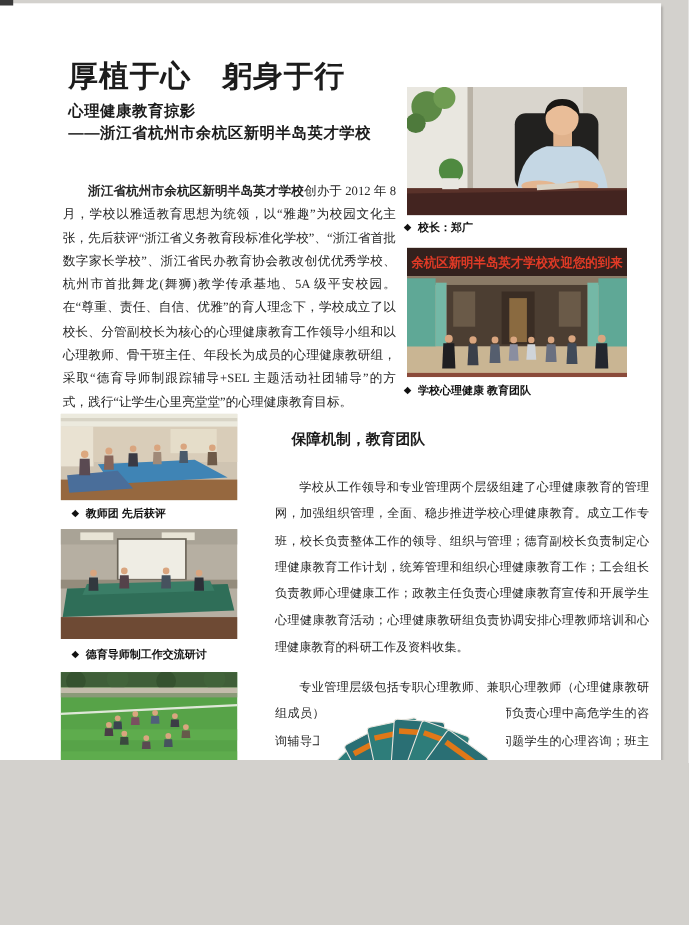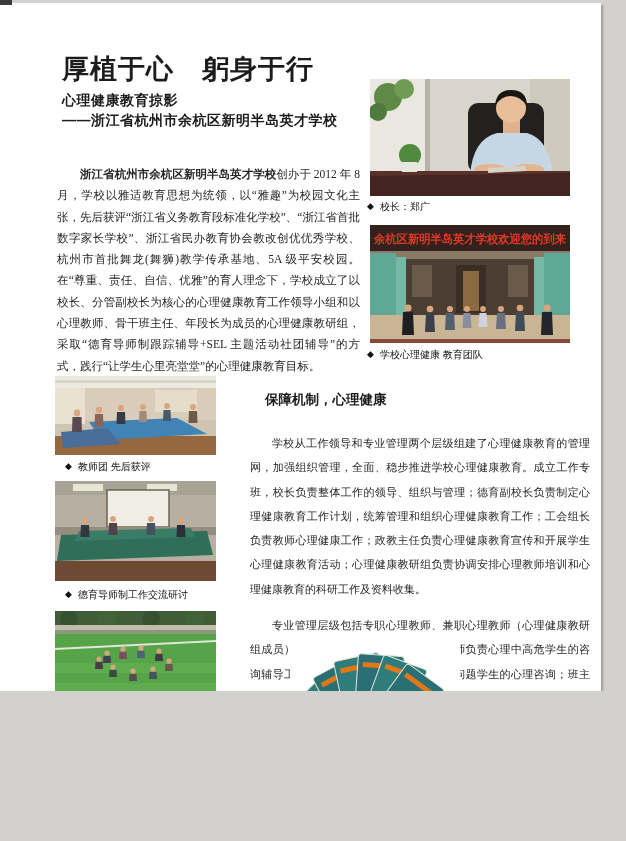--- a/index.html
+++ b/index.html
@@ -40,21 +40,21 @@
   .section-body p{margin:0 0 12px 0;text-indent:2em;}
   .photo{position:absolute;margin:0;overflow:hidden;background:#fff;}
   .photo svg{display:block;}
   #photo-principal{left:370px;top:76px;width:200px;height:117px;}
   #photo-team{left:370px;top:222px;width:200px;height:118px;text-align:center;}
   #photo-classroom{left:55px;top:373px;width:161px;height:79px;}
   #photo-meeting{left:55px;top:478px;width:161px;height:100px;}
   #photo-field{left:55px;top:608px;width:161px;height:90px;}
   #photo-books{left:290px;top:632px;width:170px;height:148px;}
   .caption{
-    position:absolute;font-size:10px;font-weight:normal;color:#111;white-space:nowrap;
+    position:absolute;font-size:10px;font-weight:bold;color:#111;white-space:nowrap;
   }
   .caption .bullet{font-size:9px;margin-right:6px;display:inline-block;transform:translateY(-1px);}
   #cap-principal{left:367px;top:197px;}
   #cap-team{left:367px;top:345px;}
   #cap-classroom{left:65px;top:457px;}
   #cap-meeting{left:65px;top:585px;}
   #cap-field{left:65px;top:702px;margin-left:32px;}
   #cap-books{left:452px;top:760px;}
 </style>
 </head>
@@ -149,21 +149,21 @@
               <circle cx="0" cy="-27" r="3.6" fill="#d9a57f"></circle>
               <path d="M-5 -23 L5 -23 L6 0 L-6 0 Z" fill="#23262e"></path>
             </g>
         </g>
       </svg>
     </figure>
     <div class="caption" id="cap-team">
       <span class="bullet">◆</span><span>学校心理健康 教育团队</span>
     </div>
 
-    <h2 class="section-heading">保障机制，心理健康</h2>
+    <h2 class="section-heading">保障机制，教育团队</h2>
     <div class="section-body">
       <p>学校从工作领导和专业管理两个层级组建了心理健康教育的管理网，加强组织管理，全面、稳步推进学校心理健康教育。成立工作专班，校长负责整体工作的领导、组织与管理；德育副校长负责制定心理健康教育工作计划，统筹管理和组织心理健康教育工作；工会组长负责教师心理健康工作；政教主任负责心理健康教育宣传和开展学生心理健康教育活动；心理健康教研组负责协调安排心理教师培训和心理健康教育的科研工作及资料收集。</p>
       <p>专业管理层级包括专职心理教师、兼职心理教师（心理健康教研组成员）和班主任三个层级。专职心理教师负责心理中高危学生的咨询辅导工作；兼职心理教师负责轻微心理问题学生的心理咨询；班主任则侧重学生心理问题排查和日常的学生心理疏导。</p>
     </div>
 
     <figure class="photo" id="photo-classroom">
       <svg width="161" height="79" viewBox="0 0 161 79">
         <rect width="161" height="79" fill="#cfc4b2"></rect>
         <rect width="161" height="12" fill="#eceade"></rect>
         <rect x="0" y="4" width="161" height="3" fill="#d8d4c6"></rect>

